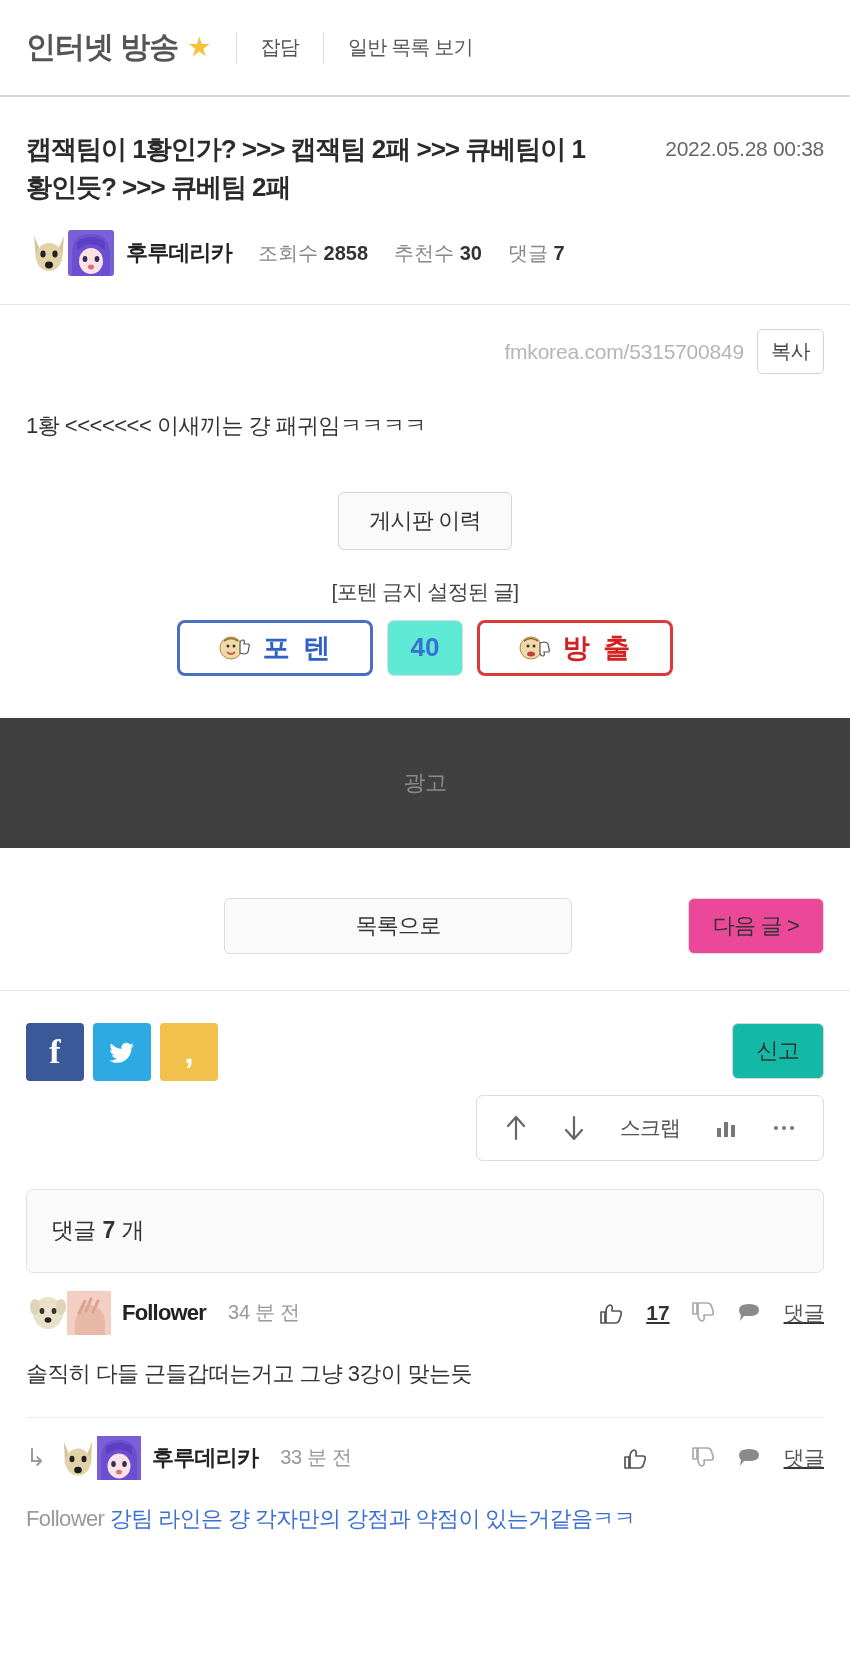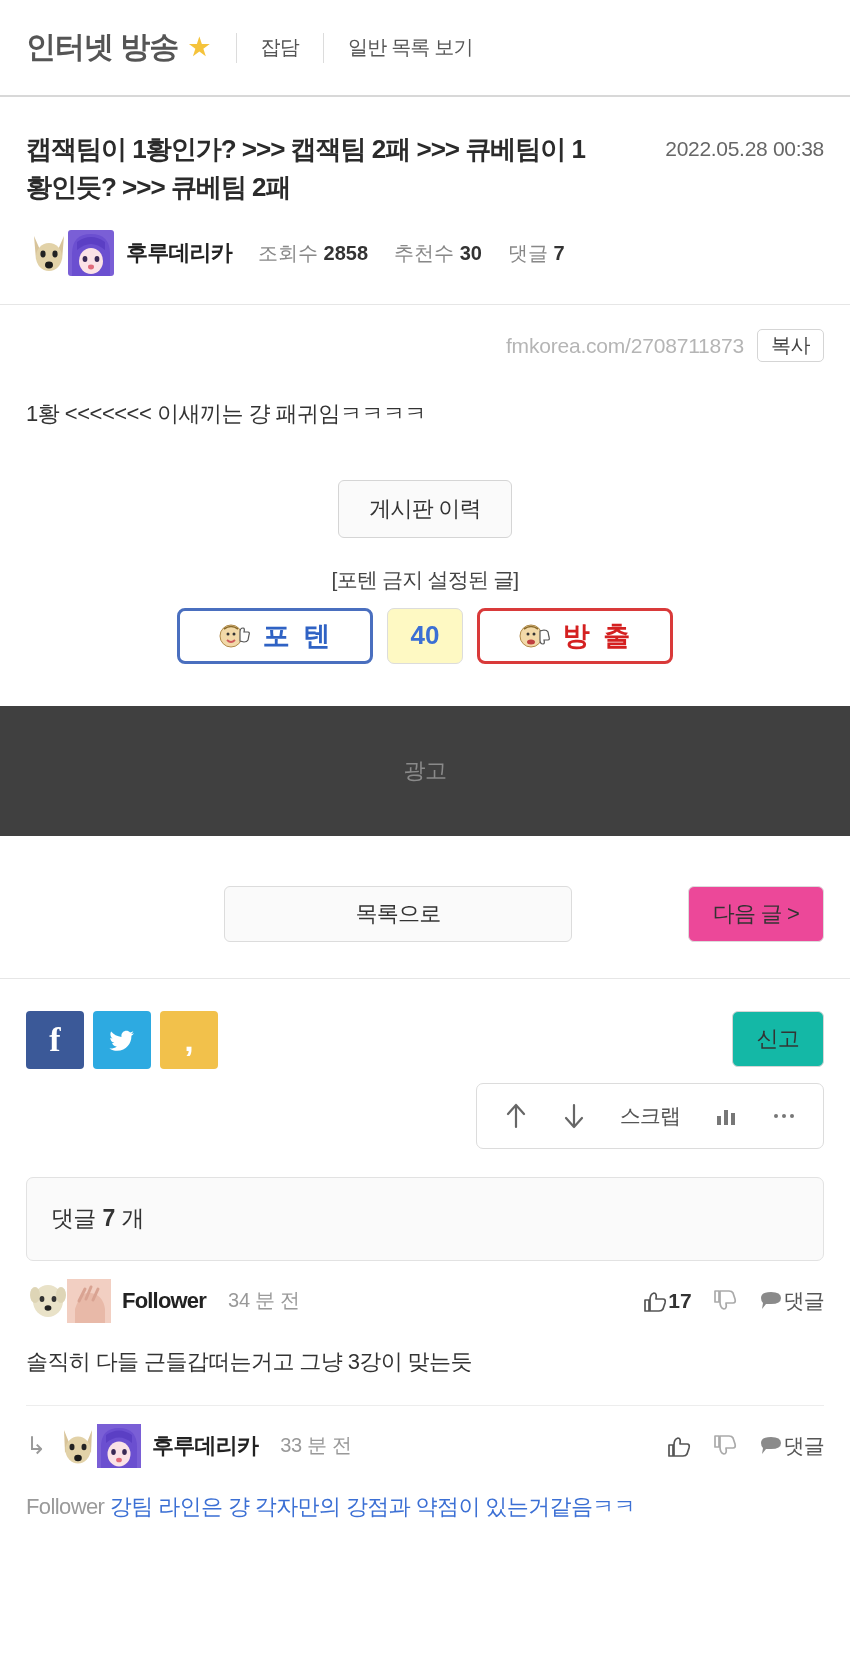--- a/index.html
+++ b/index.html
@@ -65,21 +65,21 @@
   .divider { height: 1px; background: #e6e6e6; }
 
   
   .url-row {
     display: flex; align-items: center; justify-content: flex-end;
     gap: 13px; padding: 24px 26px 0 26px;
   }
   .url-text { font-size: 21px; color: #b5b5b5; letter-spacing: -0.2px; }
   .copy-btn {
     border: 1px solid #d5d5d5; border-radius: 5px; background: #fff;
-    font-size: 20px; color: #444; padding: 2px 13px; cursor: pointer;
+    font-size: 20px; color: #444; padding: 8px 13px; cursor: pointer;
     font-family: inherit; letter-spacing: -0.5px;
   }
 
   
   .post-body {
     padding: 34px 30px 0 26px;
     font-size: 22px; color: #333333; line-height: 1.6; letter-spacing: -0.5px;
   }
 
   
@@ -102,21 +102,21 @@
     border-radius: 8px; background: #fff; cursor: pointer;
     width: 196px; height: 56px;
   }
   .vote-up { border: 3px solid #4a6fbf; }
   .vote-down { border: 3px solid #d93a3a; }
   .vote-label { font-size: 27px; font-weight: bold; letter-spacing: 3px; }
   .vote-up .vote-label { color: #2f62c4; }
   .vote-down .vote-label { color: #d42020; }
   .vote-count-box {
     width: 76px; height: 56px; border: 1px solid #dcdcdc; border-radius: 7px;
-    background: #fef9c3; display: flex; align-items: center; justify-content: center;
+    background: #5eead4; display: flex; align-items: center; justify-content: center;
     font-size: 26px; font-weight: bold; color: #3b6fd4; cursor: pointer;
   }
   .face { width: 34px; height: 34px; flex: none; }
 
   
   .ad-band {
     margin-top: 42px; height: 130px; background: #404040;
     display: flex; align-items: center; justify-content: center;
     font-size: 22px; color: #8a8a8a; letter-spacing: -0.5px;
   }
@@ -180,21 +180,21 @@
   .comment { border-bottom: 1px solid #ededed; padding: 18px 0 16px 0; }
   .c-head { display: flex; align-items: center; justify-content: space-between; }
   .c-left { display: flex; align-items: center; }
   .reply-arrow { font-size: 24px; color: #9a9a9a; margin-right: 10px; line-height: 1; }
   .c-avatars { display: flex; align-items: center; margin-right: 11px; }
   .c-avatar { width: 44px; height: 44px; display: block; }
   .c-avatar + .c-avatar { margin-left: -3px; }
   .c-name { font-size: 22px; font-weight: bold; color: #222; letter-spacing: -0.8px; margin-right: 22px; }
   .c-time { font-size: 20px; color: #999999; letter-spacing: -0.3px; }
   .c-right { display: flex; align-items: center; gap: 20px; }
-  .c-act { display: flex; align-items: center; gap: 0; cursor: pointer; }
+  .c-act { display: flex; align-items: center; gap: 22px; cursor: pointer; text-decoration: underline; }
   .c-likes { font-size: 21px; font-weight: bold; color: #333; }
   .c-reply-label { font-size: 21px; color: #555; letter-spacing: -0.8px; }
   .c-body {
     font-size: 22px; color: #333; line-height: 1.55; letter-spacing: -0.6px;
     padding: 22px 0 10px 0;
   }
   .c-body.link-style { color: #3b6fd4; }
   .mention { color: #9a9a9a; }
 </style>
 </head>
@@ -247,21 +247,21 @@
     <span class="meta-item">
       <span>댓글</span>
       <b>7</b>
     </span>
   </div>
 </div>
 
 <div class="divider"></div>
 
 <div class="url-row">
-  <span class="url-text">fmkorea.com/2708711873</span>
+  <span class="url-text">fmkorea.com/5315700849</span>
   <button class="copy-btn">복사</button>
 </div>
 
 <div class="post-body">1황 &lt;&lt;&lt;&lt;&lt;&lt;&lt; 이새끼는 걍 패귀임ㅋㅋㅋㅋ</div>
 
 <div class="center-block">
   <button class="history-btn">게시판 이력</button>
 </div>
 
 <div class="center-block" style="margin-top:0;">

